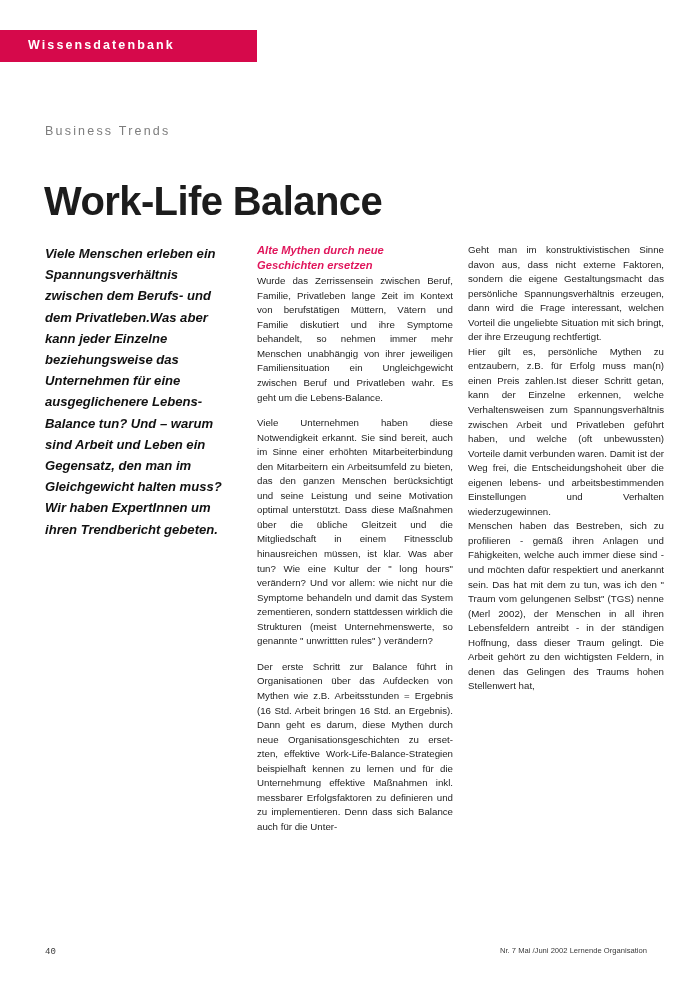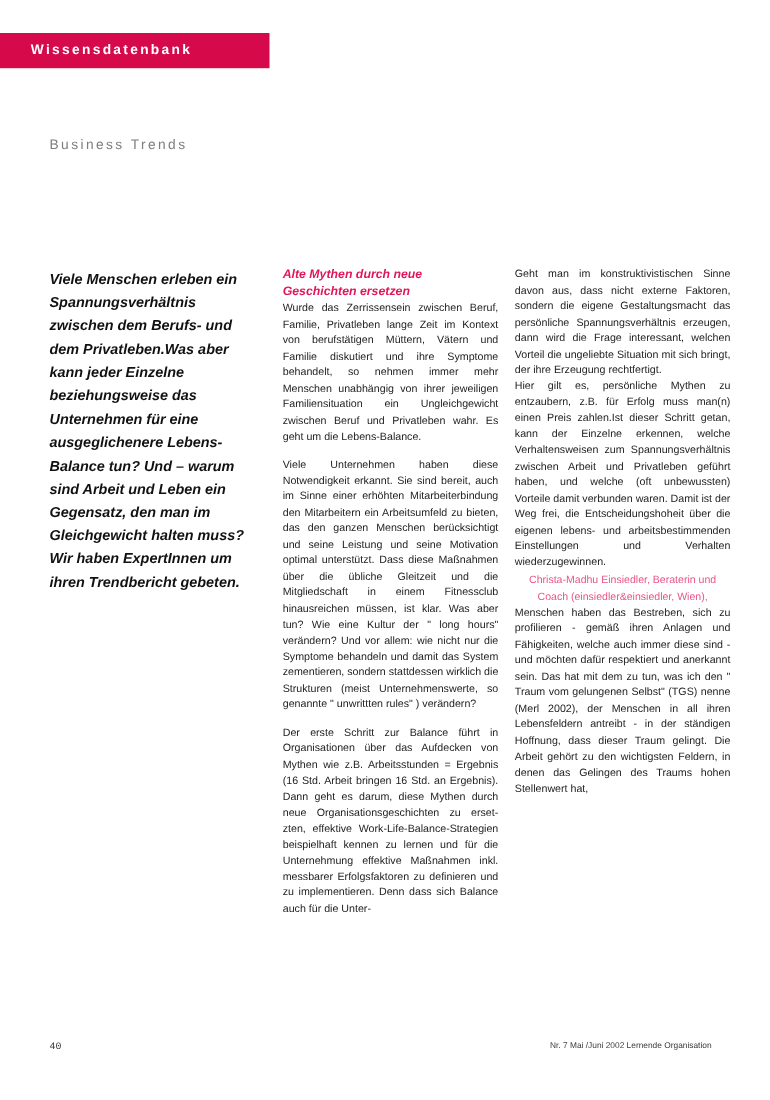--- a/index.html
+++ b/index.html
@@ -141,43 +141,43 @@
     text-align: left;
     white-space: nowrap;
     margin-left: 32px;
   }
 </style>
 </head>
 <body>
 
 <div id="page">
 
-  <div id="banner" style="background: rgb(214, 9, 75);">
+  <div id="banner" style="background: rgb(214, 9, 75); padding-left: 12px;">
     <span id="banner-label">Wissensdatenbank</span>
   </div>
 
   <div id="kicker">Business Trends</div>
+  <h1 id="headline">Work-Life Balance</h1>
 
   <div id="columns">
 
     <div class="col" id="col-lead">
       <p class="lead-p">Viele Menschen erleben ein Spannungsverhältnis zwischen dem Berufs- und dem Privatleben.Was aber kann jeder Einzelne beziehungsweise das Unternehmen für eine ausgeglichenere Lebens-Balance tun? Und – warum sind Arbeit und Leben ein Gegensatz, den man im Gleichgewicht halten muss? Wir haben ExpertInnen um ihren Trendbericht gebeten.</p>
     </div>
 
     <div class="col" id="col-mid">
       <h2 class="subhead" style="color: rgb(224, 23, 92); font-style: italic;">Alte Mythen durch neue Geschichten ersetzen</h2>
       <p class="body-p">Wurde das Zerrissensein zwischen Beruf, Familie, Privatleben lange Zeit im Kontext von berufstätigen Müttern, Vätern und Familie diskutiert und ihre Symptome behandelt, so nehmen immer mehr Menschen unabhängig von ihrer jeweiligen Familiensituation ein Ungleichgewicht zwischen Beruf und Privatleben wahr. Es geht um die Lebens-Balance.</p>
       <p class="body-p">Viele Unternehmen haben diese Notwendigkeit erkannt. Sie sind bereit, auch im Sinne einer erhöhten Mitarbeiterbindung den Mitarbeitern ein Arbeitsumfeld zu bieten, das den ganzen Menschen berücksichtigt und seine Leistung und seine Motivation optimal unterstützt. Dass diese Maßnahmen über die übliche Gleitzeit und die Mitgliedschaft in einem Fitnessclub hinausreichen müssen, ist klar. Was aber tun? Wie eine Kultur der " long hours" verändern? Und vor allem: wie nicht nur die Symptome behandeln und damit das System zementieren, sondern stattdessen wirklich die Strukturen (meist Unternehmenswerte, so genannte " unwrittten rules" ) verändern?</p>
       <p class="body-p">Der erste Schritt zur Balance führt in Organisationen über das Aufdecken von Mythen wie z.B. Arbeitsstunden = Ergebnis (16 Std. Arbeit bringen 16 Std. an Ergebnis). Dann geht es darum, diese Mythen durch neue Organisationsgeschichten zu erset-zten, effektive Work-Life-Balance-Strategien beispielhaft kennen zu lernen und für die Unternehmung effektive Maßnahmen inkl. messbarer Erfolgsfaktoren zu definieren und zu implementieren. Denn dass sich Balance auch für die Unter-</p>
     </div>
 
     <div class="col" id="col-right">
       <p class="body-p tight">Geht man im konstruktivistischen Sinne davon aus, dass nicht externe Faktoren, sondern die eigene Gestaltungsmacht das persönliche Spannungsverhältnis erzeugen, dann wird die Frage interessant, welchen Vorteil die ungeliebte Situation mit sich bringt, der ihre Erzeugung rechtfertigt.</p>
       <p class="body-p tight">Hier gilt es, persönliche Mythen zu entzaubern, z.B. für Erfolg muss man(n) einen Preis zahlen.Ist dieser Schritt getan, kann der Einzelne erkennen, welche Verhaltensweisen zum Spannungsverhältnis zwischen Arbeit und Privatleben geführt haben,  und welche (oft unbewussten) Vorteile damit verbunden waren. Damit ist der Weg frei, die Entscheidungshoheit über die eigenen lebens- und arbeitsbestimmenden Einstellungen und Verhalten wiederzugewinnen.</p>
-      <p class="credit" style="color: rgb(232, 84, 138);">Christa-Madhu Einsiedler, Beraterin und Coach (einsiedler&amp;einsiedler, Wien),</p>
       <p class="body-p tight">Menschen haben das Bestreben, sich zu profilieren - gemäß ihren Anlagen und Fähigkeiten,  welche auch immer diese sind - und möchten dafür respektiert und anerkannt sein. Das hat mit dem zu tun, was ich den " Traum vom gelungenen Selbst" (TGS) nenne (Merl 2002), der Menschen in all ihren Lebensfeldern antreibt - in der ständigen Hoffnung, dass dieser Traum gelingt. Die Arbeit gehört zu den wichtigsten Feldern, in denen das Gelingen des Traums hohen Stellenwert hat,</p>
     </div>
 
   </div>
 
   <div id="page-number">40</div>
   <div id="footer-note">Nr. 7 Mai /Juni 2002 Lernende Organisation</div>
 
 </div>
 

